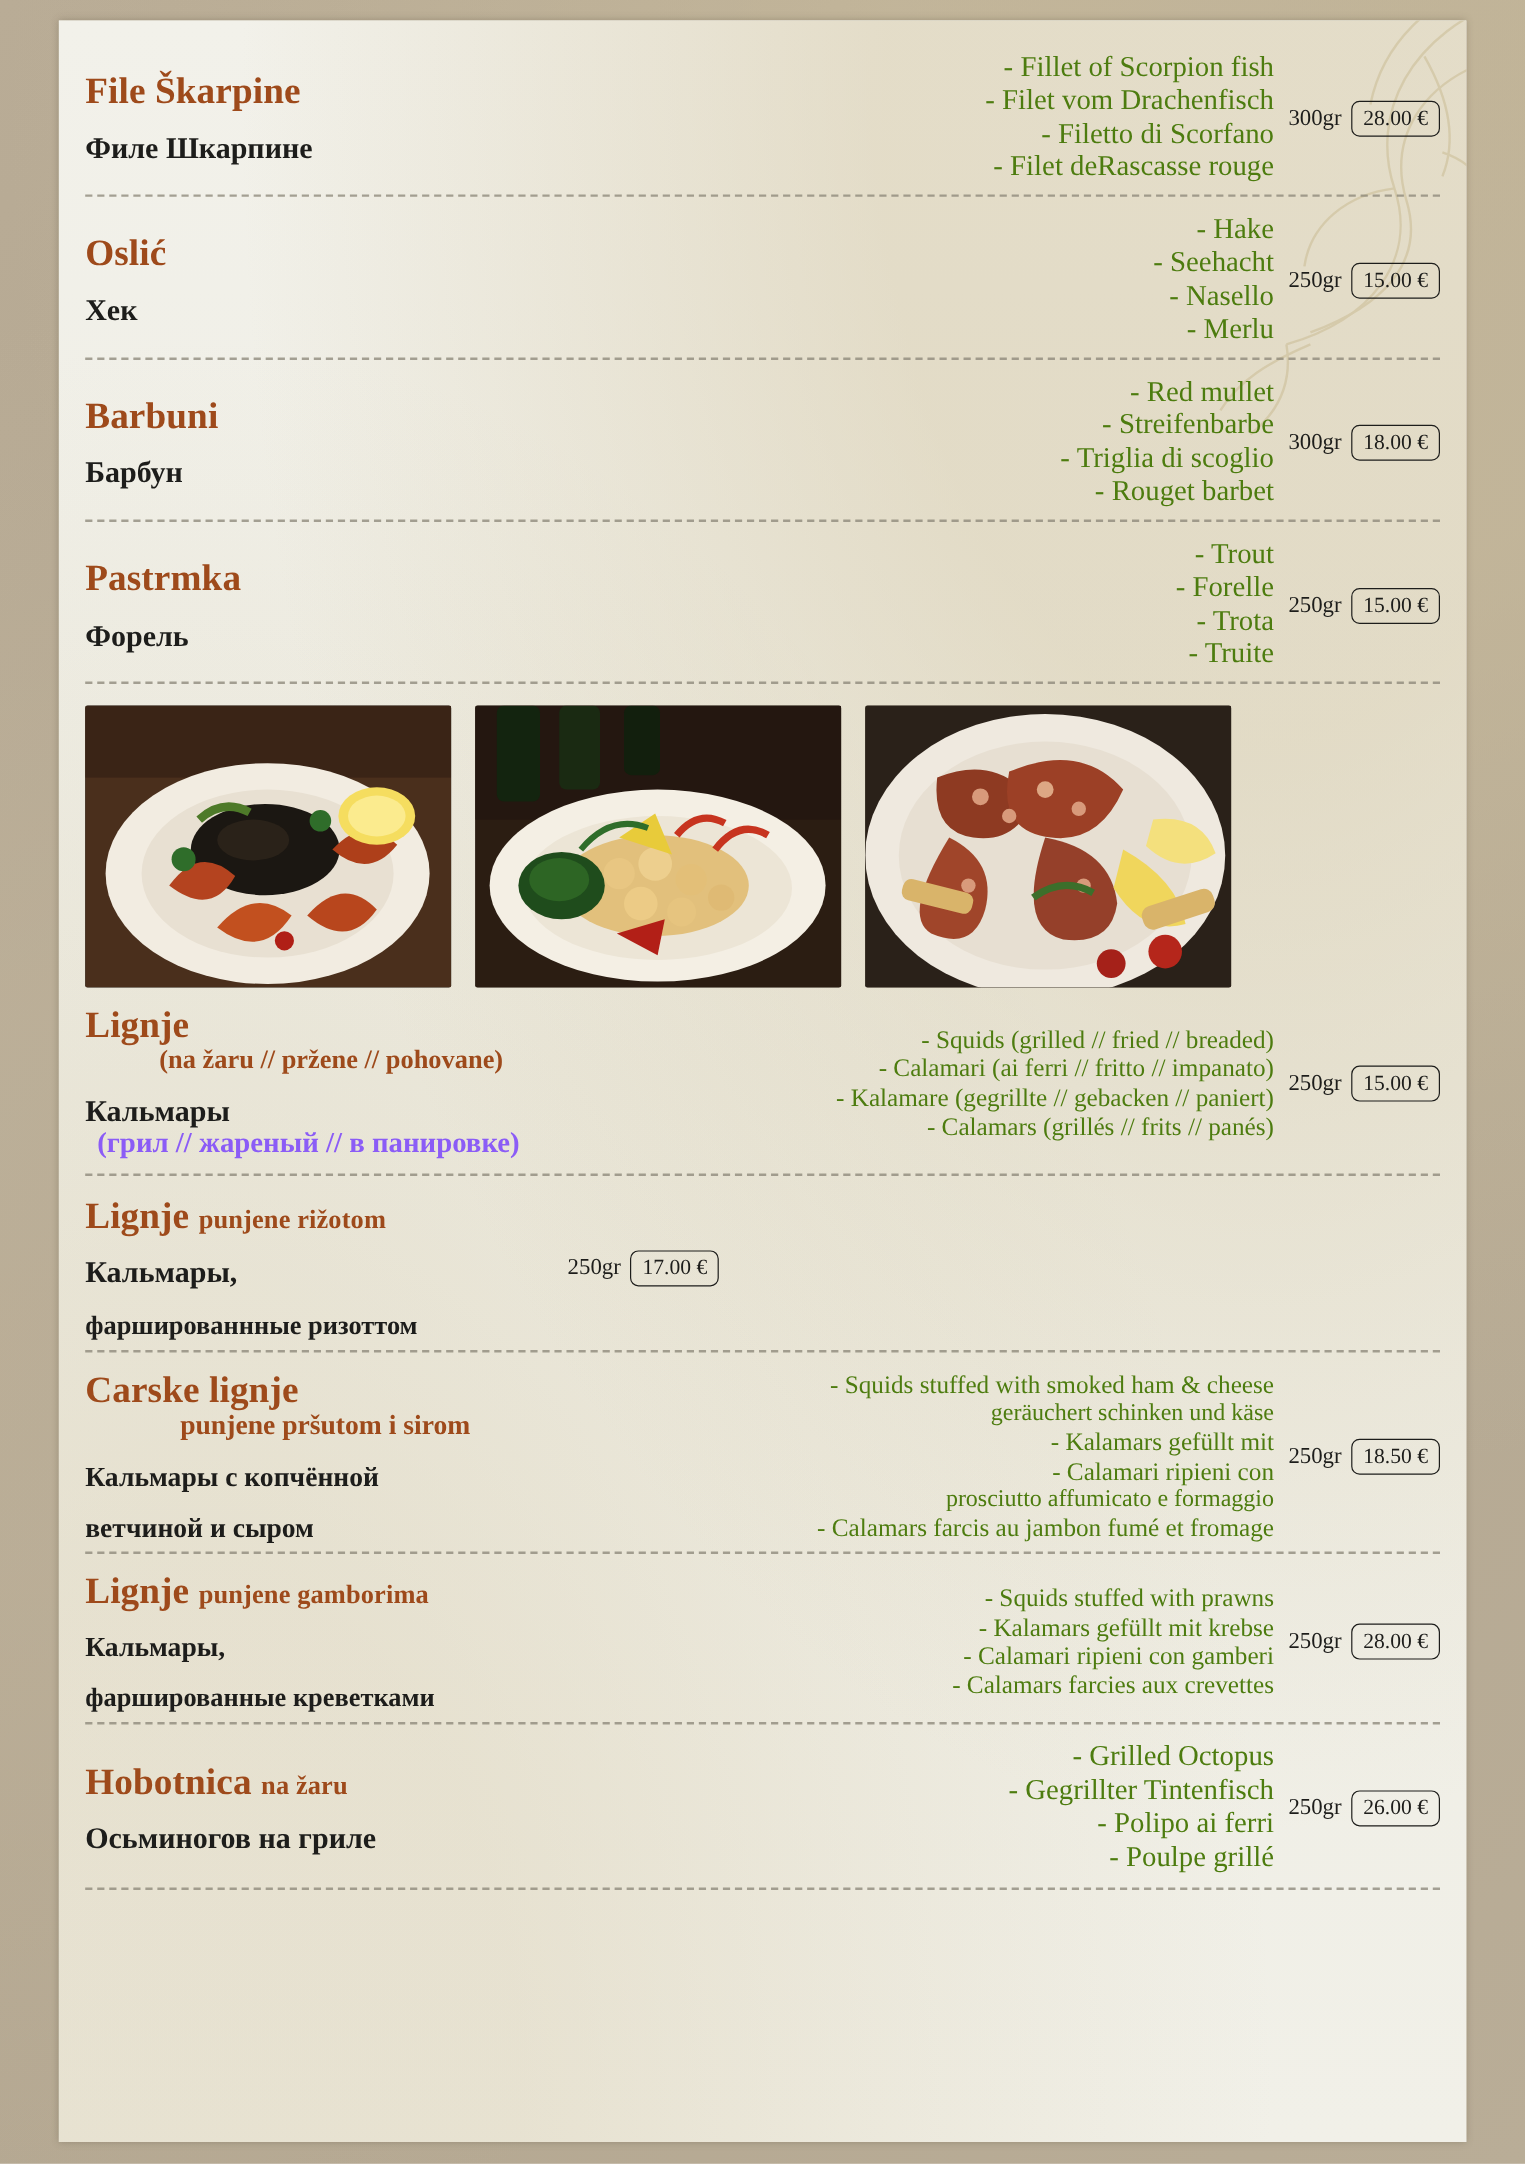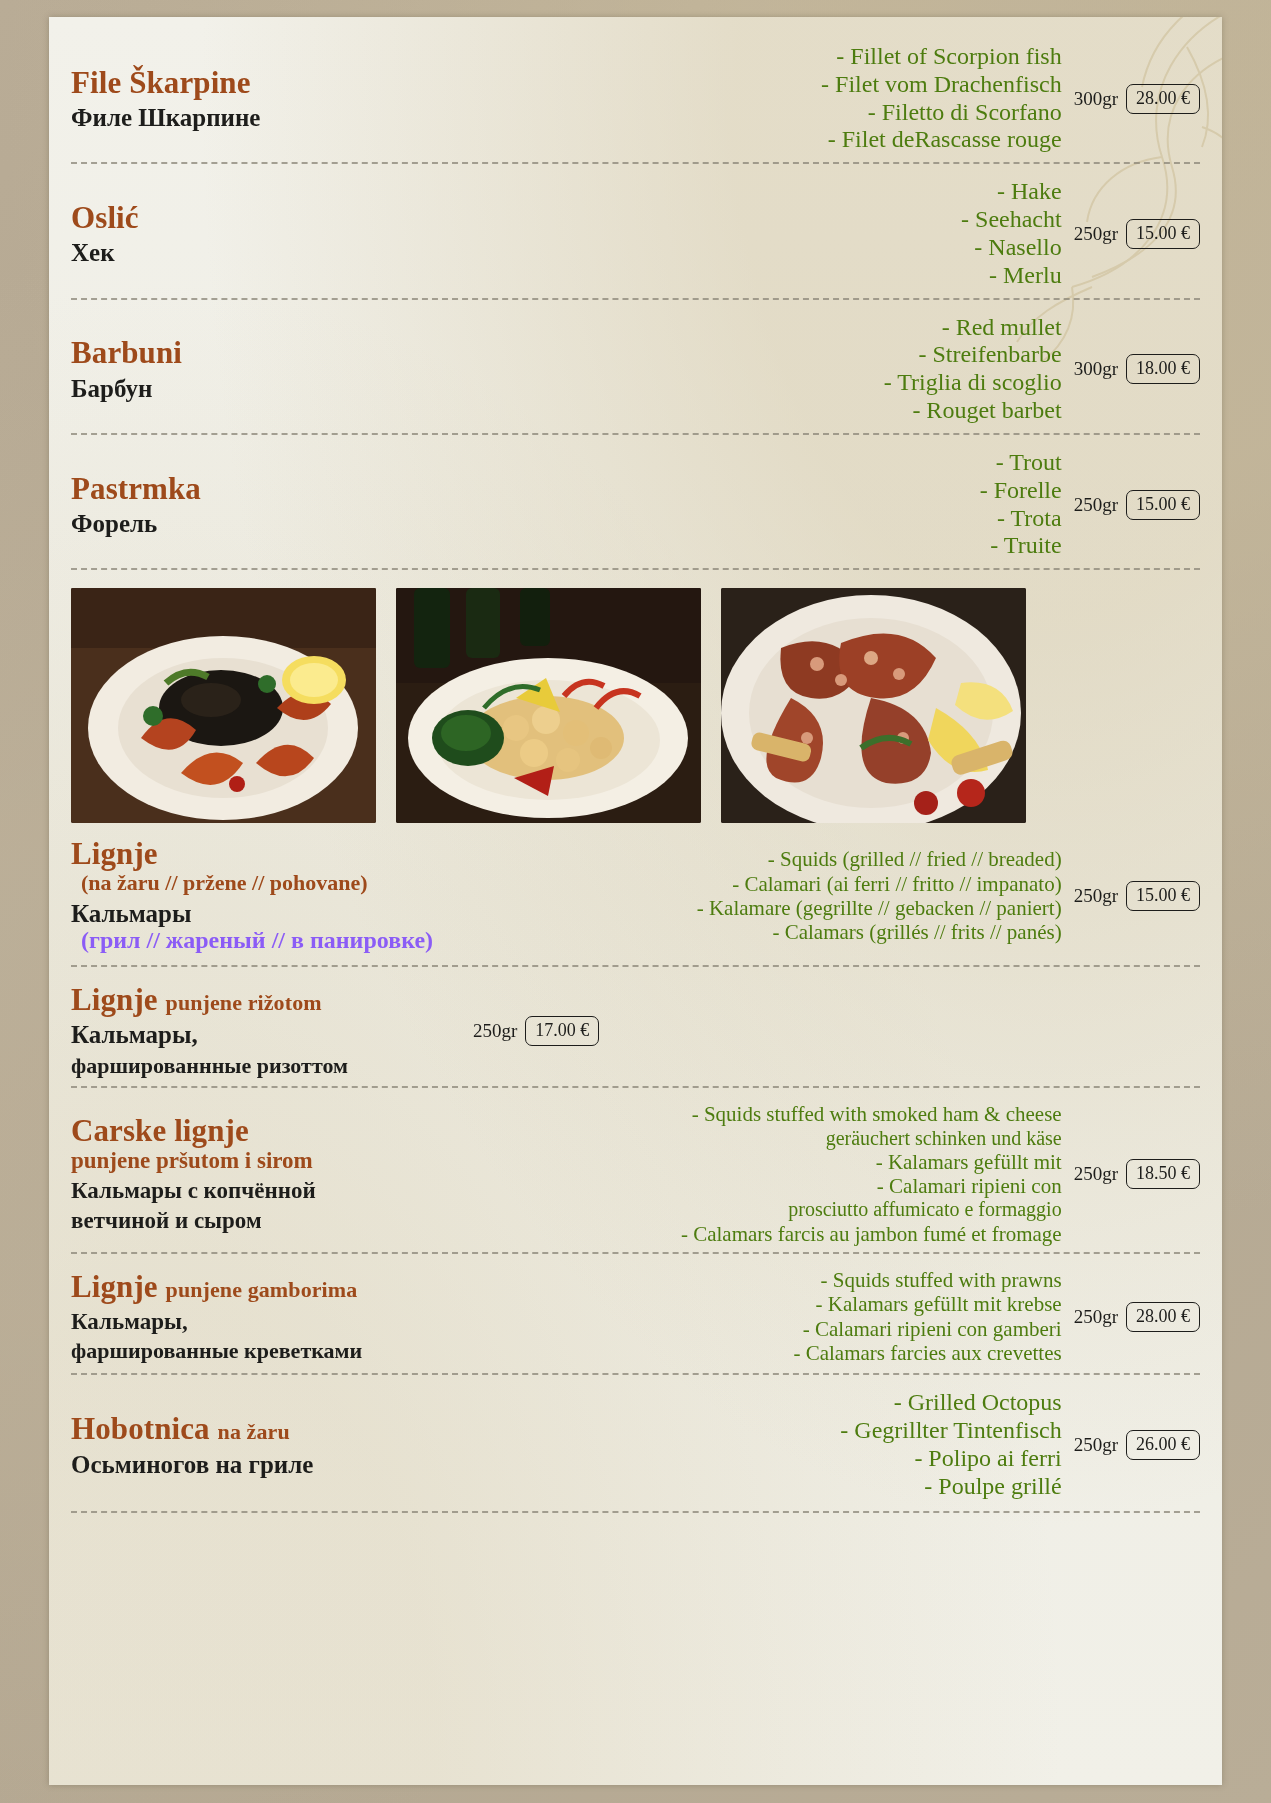--- a/index.html
+++ b/index.html
@@ -82,27 +82,28 @@
   }
   .name-hr .sub {
     font-size: 22px;
   }
   .name-hr-small {
     color: #9e4a1b;
     font-size: 22px;
     font-weight: bold;
     line-height: 1.1;
     padding-left: 10px;
+    text-align: center;
   }
   .name-ru {
     color: #1d1d1b;
     font-size: 25px;
     font-weight: bold;
     line-height: 1.1;
-    margin-top: 5px;
+    margin-top: 18px;
   }
   .name-ru-small {
     color: #8b5cf6;
     font-size: 24px;
     font-weight: bold;
     line-height: 1.15;
     padding-left: 10px;
   }
 
   .descs {

